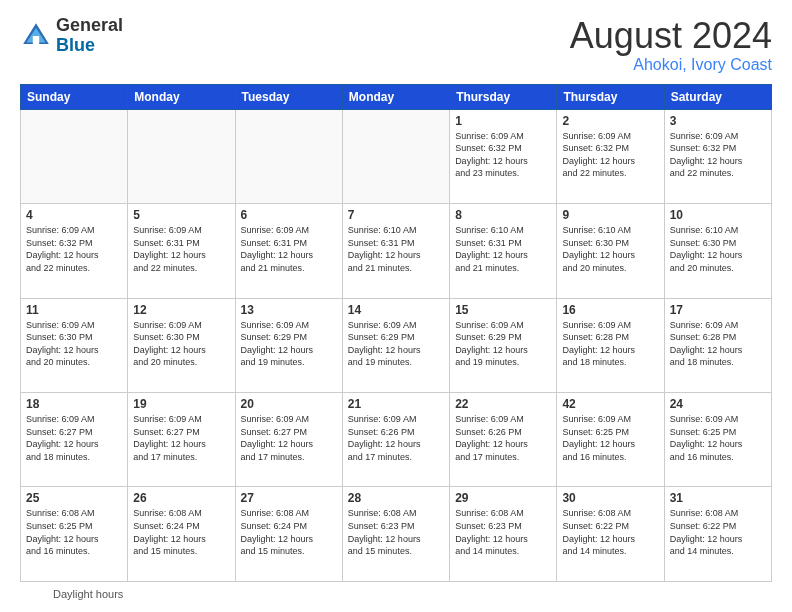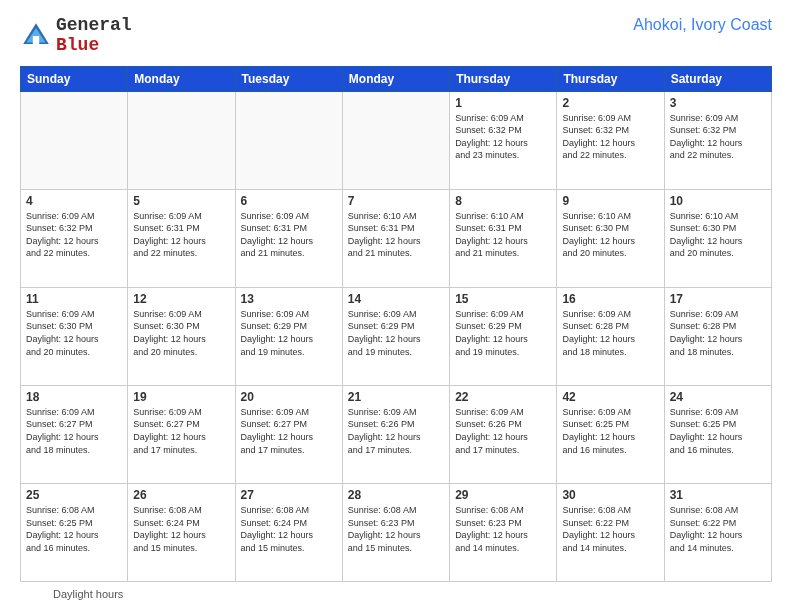--- a/index.html
+++ b/index.html
@@ -25,31 +25,30 @@
     }
     .logo {
       display: flex;
       align-items: center;
       gap: 4px;
     }
     .logo-text {
       display: flex;
       flex-direction: column;
       line-height: 1.1;
-      font-family: Liberation Mono, monospace;
     }
     .logo-general {
       font-size: 18px;
       font-weight: bold;
       color: #333;
     }
     .logo-blue {
       font-size: 18px;
       font-weight: bold;
-      color: #b91c1c;
+      color: #0369a1;
     }
     .logo-icon {
       width: 32px;
       height: 32px;
     }
     .title-block {
       text-align: right;
     }
     .main-title {
       font-size: 36px;
@@ -117,20 +116,21 @@
         <polygon points="20,4 36,30 4,30" fill="#2a6db5"></polygon>
         <polygon points="20,10 32,28 8,28" fill="#5aaee8"></polygon>
         <rect x="16" y="20" width="8" height="10" fill="#fff"></rect>
       </svg>
       <div class="logo-text">
         <span class="logo-general">General</span>
         <span class="logo-blue">Blue</span>
       </div>
     </div>
     <div class="title-block">
+      <div class="main-title">August 2024</div>
       <div class="sub-title">Ahokoi, Ivory Coast</div>
     </div>
   </div>
 
   <table class="calendar">
     <thead>
       <tr>
       <th>Sunday</th>
           <th>Monday</th>
           <th>Tuesday</th>

